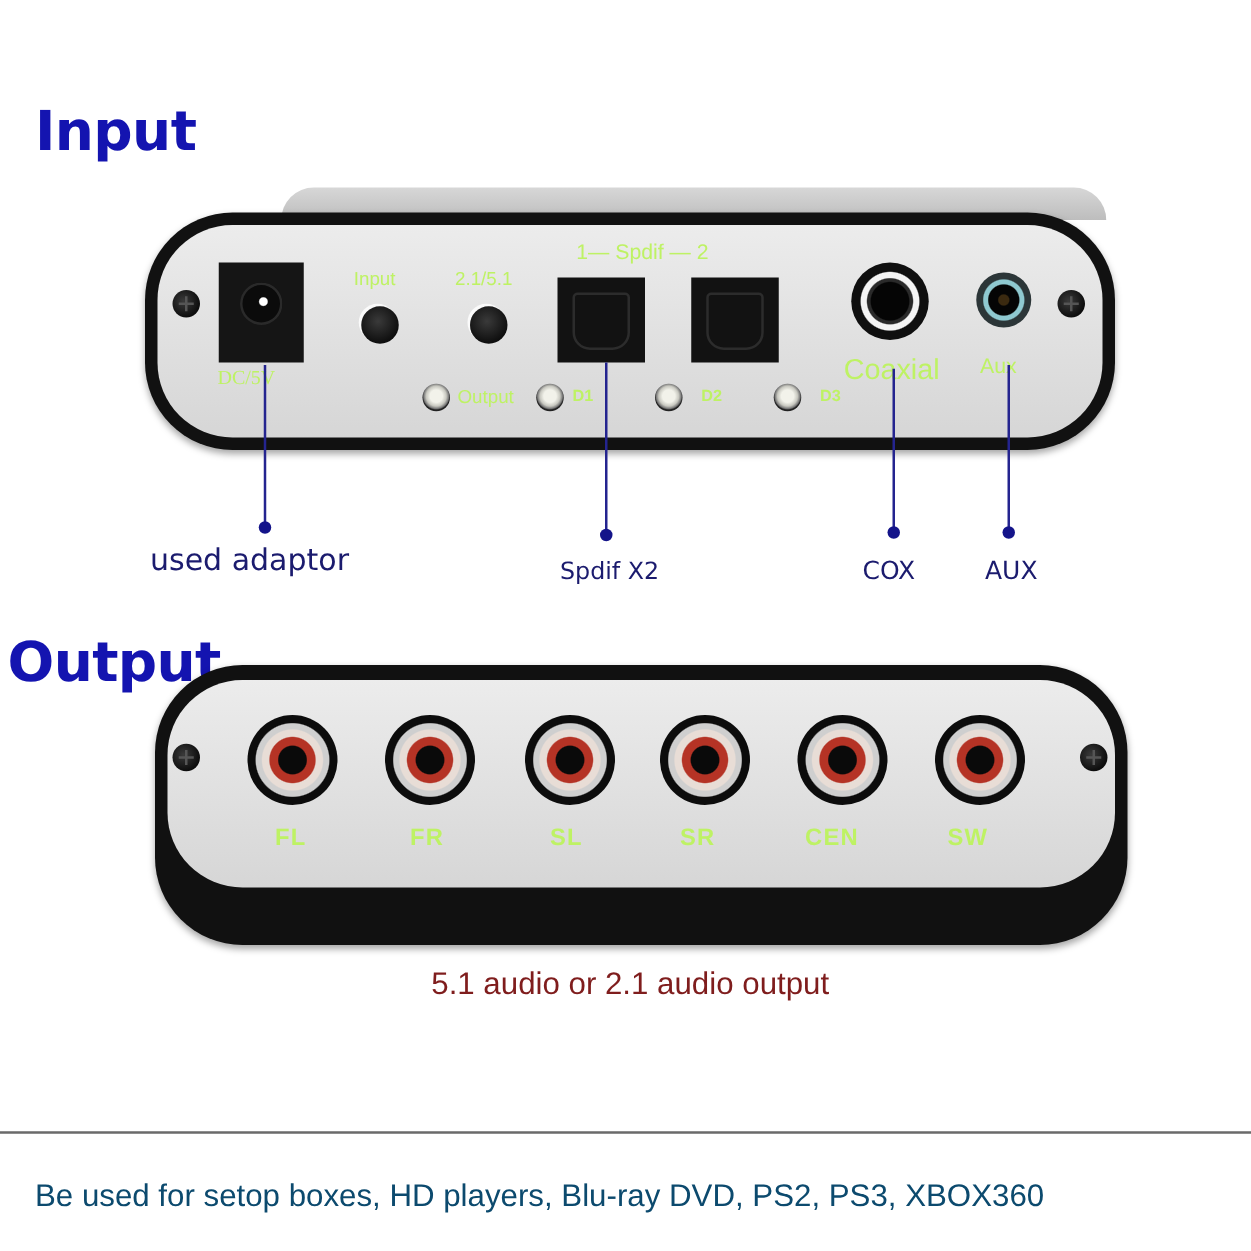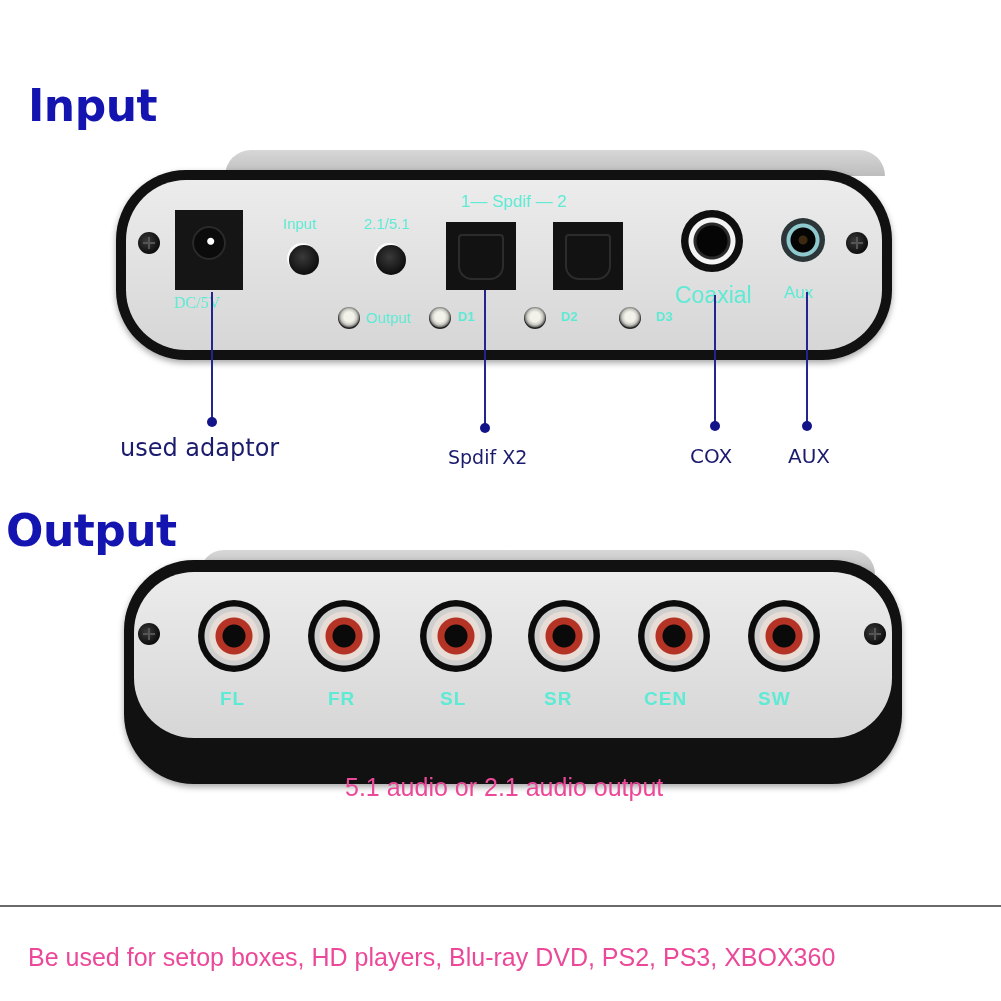--- a/index.html
+++ b/index.html
@@ -29,21 +29,21 @@
     }
     .screw {
       position: absolute; width: 22px; height: 22px; border-radius: 50%;
       background: radial-gradient(circle at 40% 40%, #3a3a3a, #0d0d0d 70%);
     }
     .screw::before, .screw::after {
       content: ""; position: absolute; background: #555; left: 50%; top: 50%;
     }
     .screw::before { width: 12px; height: 2px; margin: -1px 0 0 -6px; }
     .screw::after { width: 2px; height: 12px; margin: -6px 0 0 -1px; }
-    .label { position: absolute; color: #5eead4; font-size: 15px; white-space: nowrap; }
+    .label { position: absolute; color: #bef264; font-size: 15px; white-space: nowrap; }
     .label-bold { font-weight: bold; font-size: 19px; letter-spacing: 1px; }
     
     .dc-jack { position: absolute; background: #151515; }
     .dc-hole {
       position: absolute; width: 34px; height: 34px; border-radius: 50%;
       background: radial-gradient(circle at 55% 45%, #fff 0 3px, #0b0b0b 4px 100%);
       box-shadow: inset 0 0 0 2px #2a2a2a;
     }
     
     .push-btn {
@@ -74,22 +74,22 @@
     
     .rca {
       position: absolute; width: 72px; height: 72px; border-radius: 50%;
       background: radial-gradient(circle, #0a0a0a 0 11px, #b53325 12px 18px, #e8ddd6 19px 24px, #cfcfcf 25px 29px, #0c0c0c 30px 36px);
     }
     
     .callout-line { position: absolute; width: 2px; background: #24248f; }
     .callout-dot { position: absolute; width: 10px; height: 10px; border-radius: 50%; background: #14148a; }
     .callout-text { position: absolute; color: #1b1b6e; white-space: nowrap; font-family: "DejaVu Sans", sans-serif; }
     .divider { position: absolute; left: 0; width: 1001px; height: 2px; background: #6a6a6a; }
-    .footer { position: absolute; color: #ec4899; font-size: 25px; white-space: nowrap; }
-    .output-caption { position: absolute; color: #ec4899; font-size: 25px; white-space: nowrap; }
+    .footer { position: absolute; color: #0c4a6e; font-size: 25px; white-space: nowrap; }
+    .output-caption { position: absolute; color: #7f1d1d; font-size: 25px; white-space: nowrap; }
   </style>
 </head>
 <body>
 
 <div class="abs heading" style="left:28px; top:80px;">Input</div>
 
 <div class="abs device-top" style="left:225px; top:150px; width:660px; height:26px;"></div>
 
 <div class="abs panel" style="left:116px; top:170px; width:776px; height:190px;">
   <div class="face" style="left:10px; top:10px; width:756px; height:170px;"></div>
@@ -145,21 +145,21 @@
 <div class="callout-text" style="left:690px; top:444px; font-size:20px;">COX</div>
 
 <div class="callout-line" style="left:806px; top:292px; height:131px;"></div>
 <div class="callout-dot" style="left:802px; top:421px;"></div>
 <div class="callout-text" style="left:788px; top:444px; font-size:20px;">AUX</div>
 
 <div class="abs heading" style="left:6px; top:495px;margin-top:10px;">Output</div>
 
 <div class="abs device-top" style="left:200px; top:550px; width:675px; height:24px;"></div>
 
-<div class="abs panel" style="left:124px; top:560px; width:778px; height:224px;">
+<div class="abs panel" style="left:124px; top:532px; width:778px; height:224px;">
   <div class="face" style="left:10px; top:12px; width:758px; height:166px;"></div>
 
   <div class="screw" style="left:14px; top:63px;"></div>
   <div class="screw" style="left:740px; top:63px;"></div>
 
   <div class="rca" style="left:74px; top:40px;"></div>
   <div class="rca" style="left:184px; top:40px;"></div>
   <div class="rca" style="left:296px; top:40px;"></div>
   <div class="rca" style="left:404px; top:40px;"></div>
   <div class="rca" style="left:514px; top:40px;"></div>

